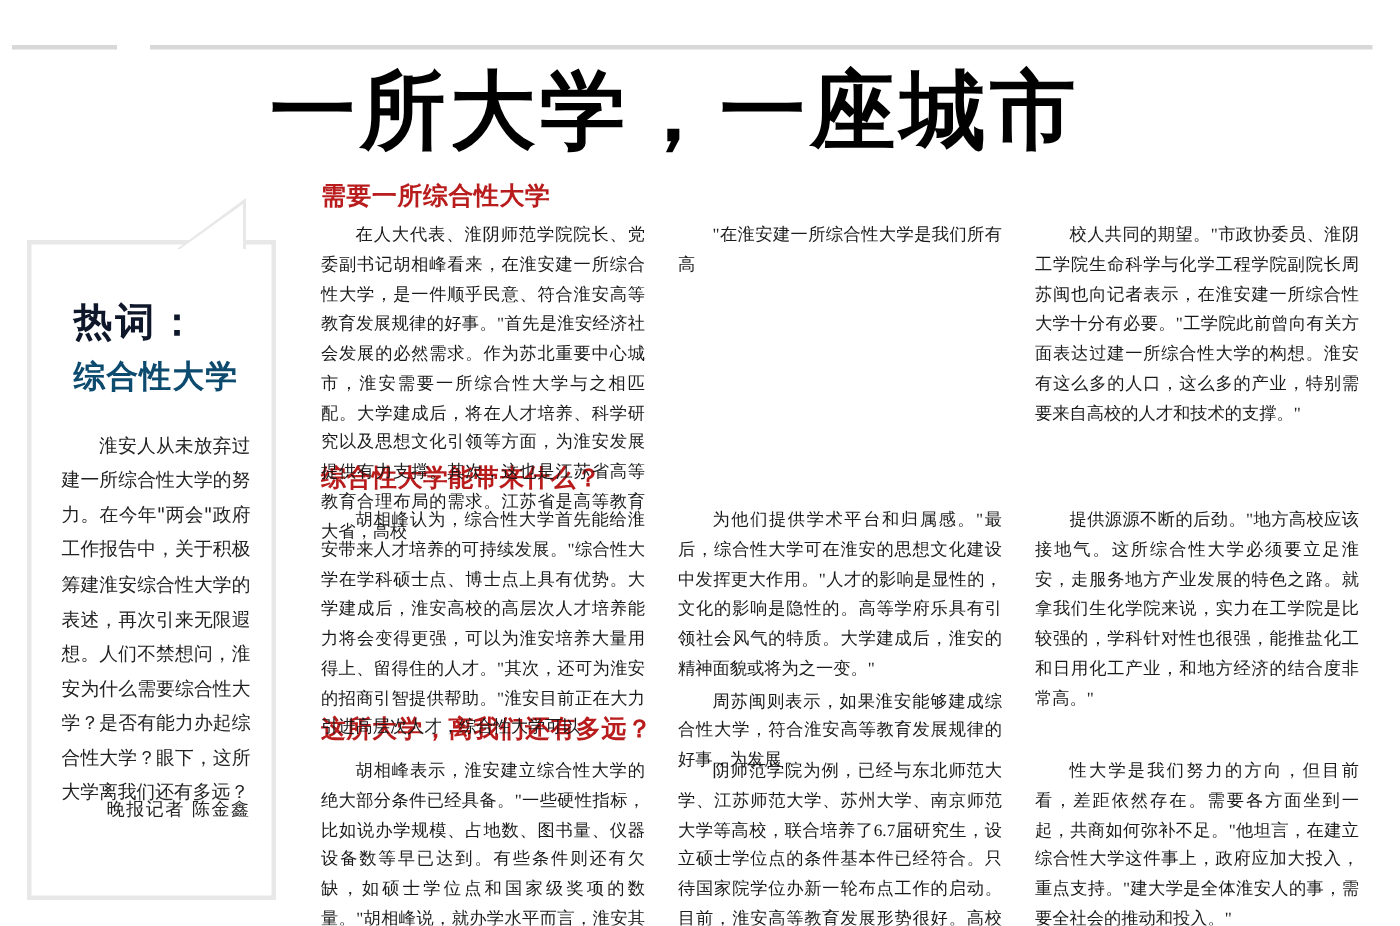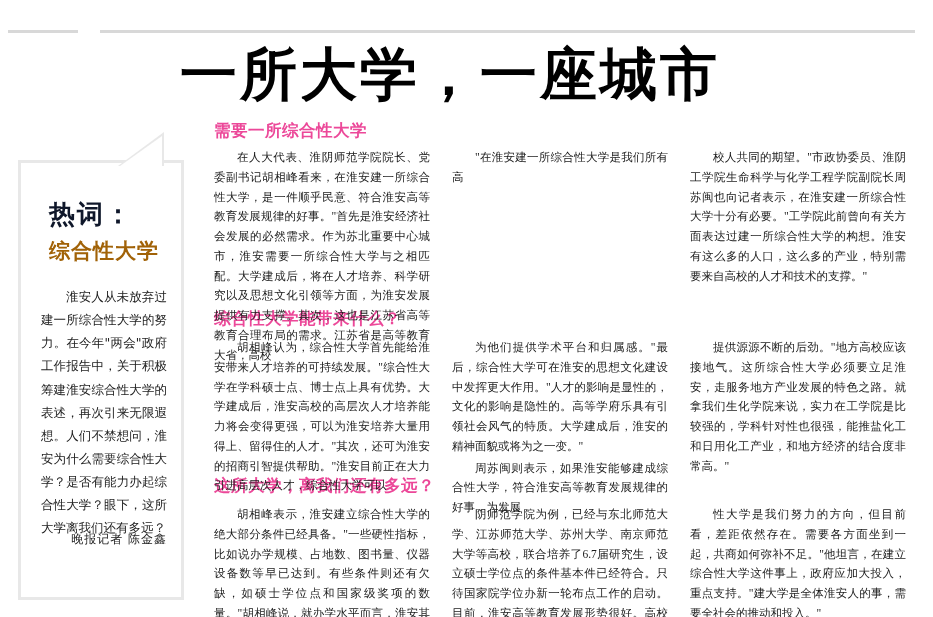--- a/index.html
+++ b/index.html
@@ -97,21 +97,21 @@
     color: #0f172a;
   }
   .sidebar-keyword {
     position: absolute;
     left: 28px;
     top: 74px;
     font-family: "DejaVu Serif", "Liberation Serif", serif;
     font-weight: bold;
     font-size: 21px;
     letter-spacing: 1px;
-    color: #a16207;
+    color: #0c4a6e;
   }
   .sidebar-body {
     position: absolute;
     left: 20px;
     top: 122px;
     width: 126px;
     font-size: 12.5px;
     line-height: 1.85;
     color: #222;
     text-align: justify;
@@ -127,21 +127,21 @@
     text-align: right;
     letter-spacing: 1px;
   }
 
   
   .sec-head {
     position: absolute;
     font-family: "DejaVu Serif", "Liberation Serif", serif;
     font-weight: bold;
     font-size: 16.5px;
-    color: #ec4899;
+    color: #b91c1c;
     letter-spacing: 0.5px;
   }
   .sec-head.h1 { left: 214px; top: 100px; }
   .sec-head.h2 { left: 214px; top: 288px; }
   .sec-head.h3 { left: 214px; top: 455px; }
 
   
   .col {
     position: absolute;
     width: 216px;

